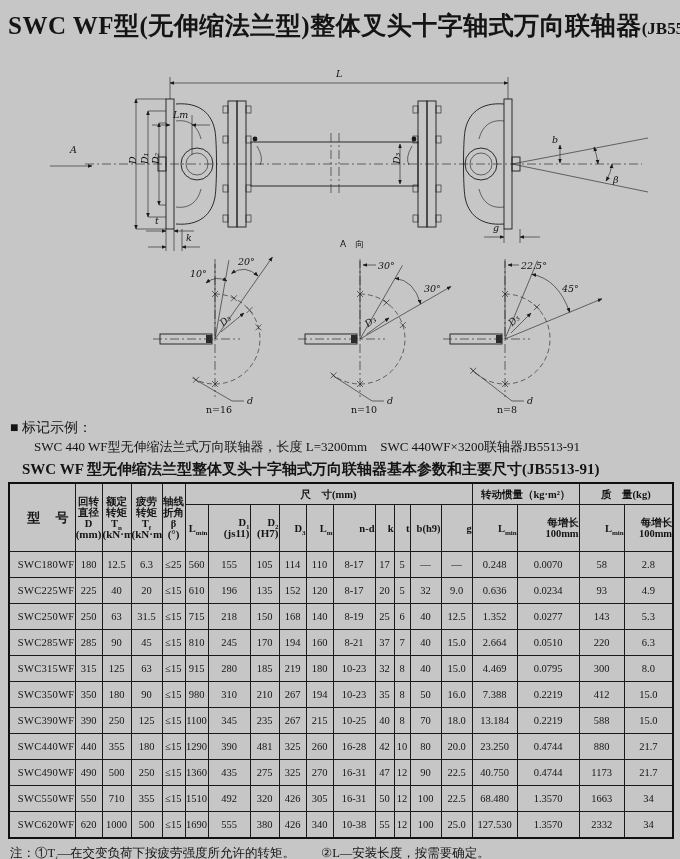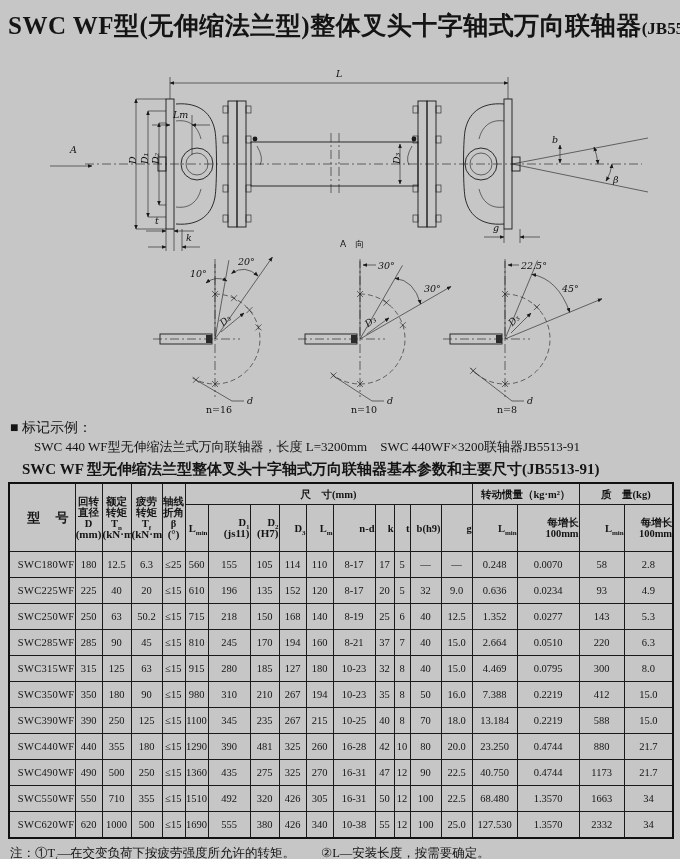--- a/index.html
+++ b/index.html
@@ -397,21 +397,21 @@
         <td>9.0</td>
         <td>0.636</td>
         <td>0.0234</td>
         <td>93</td>
         <td>4.9</td>
       </tr>
       <tr>
         <td>SWC250WF</td>
         <td>250</td>
         <td>63</td>
-        <td>50.2</td>
+        <td>31.5</td>
         <td>≤15</td>
         <td>715</td>
         <td>218</td>
         <td>150</td>
         <td>168</td>
         <td>140</td>
         <td>8-19</td>
         <td>25</td>
         <td>6</td>
         <td>40</td>
@@ -444,21 +444,21 @@
       </tr>
       <tr>
         <td>SWC315WF</td>
         <td>315</td>
         <td>125</td>
         <td>63</td>
         <td>≤15</td>
         <td>915</td>
         <td>280</td>
         <td>185</td>
-        <td>127</td>
+        <td>219</td>
         <td>180</td>
         <td>10-23</td>
         <td>32</td>
         <td>8</td>
         <td>40</td>
         <td>15.0</td>
         <td>4.469</td>
         <td>0.0795</td>
         <td>300</td>
         <td>8.0</td>

